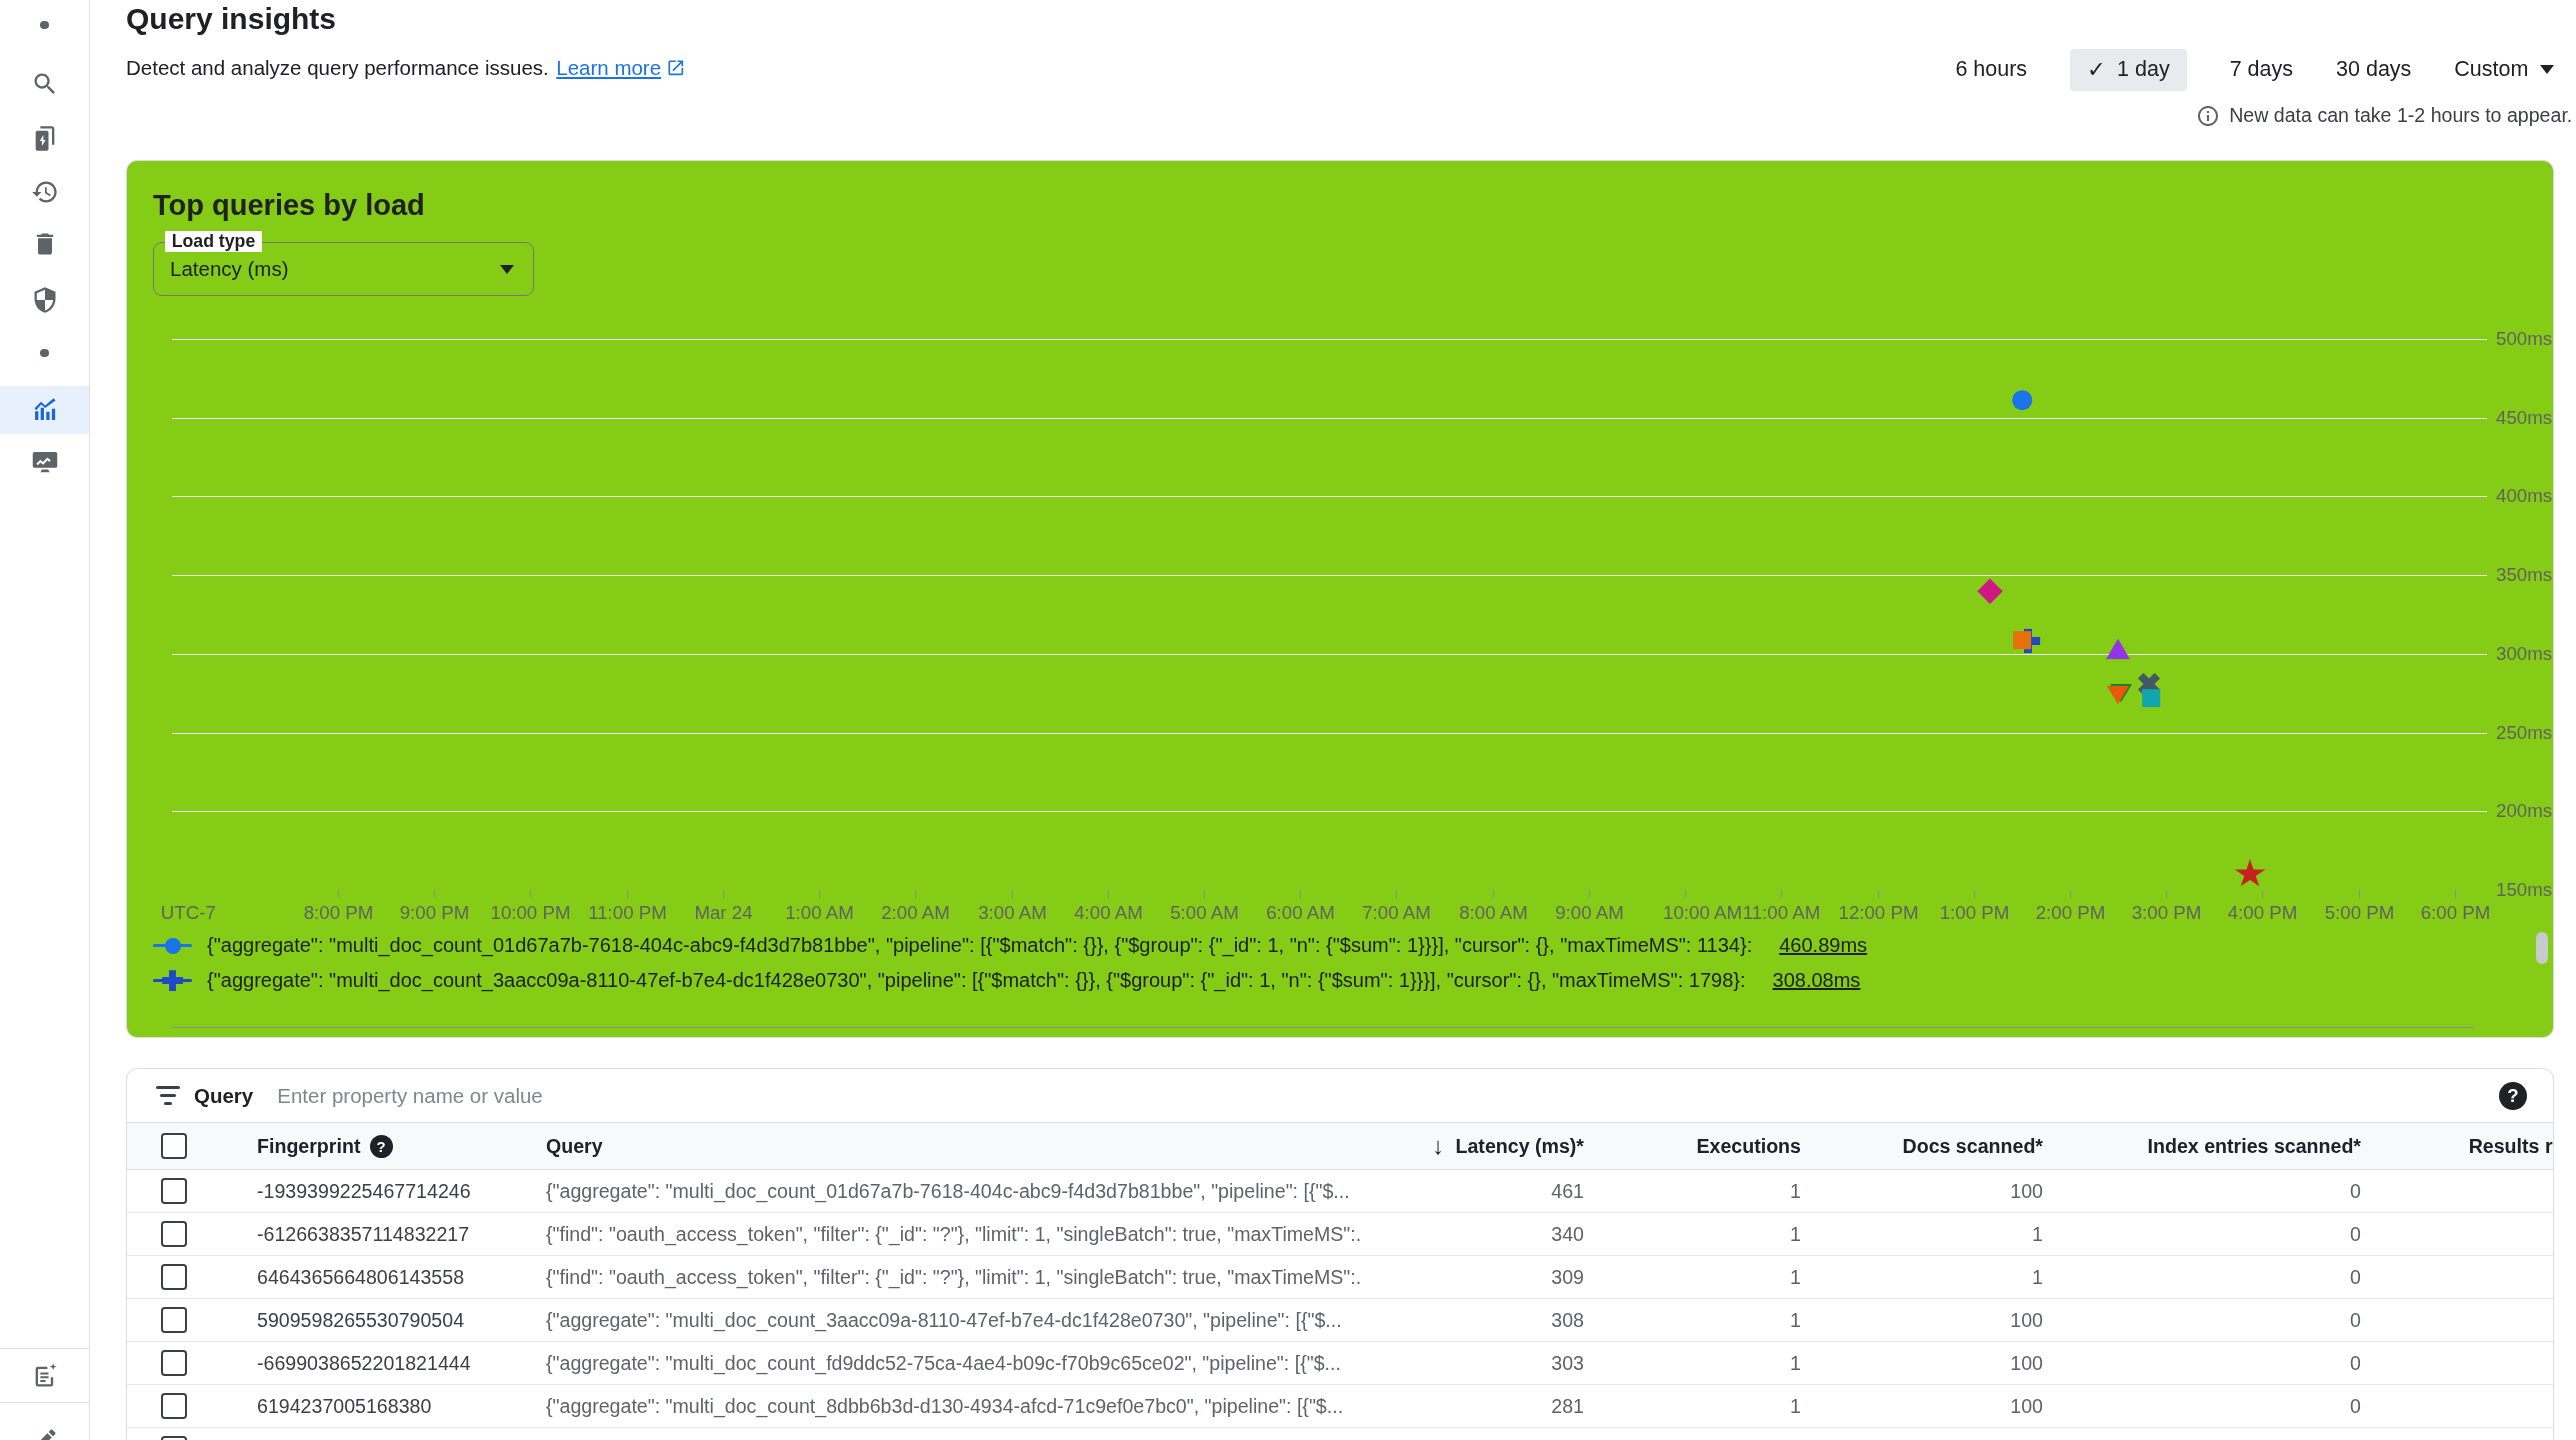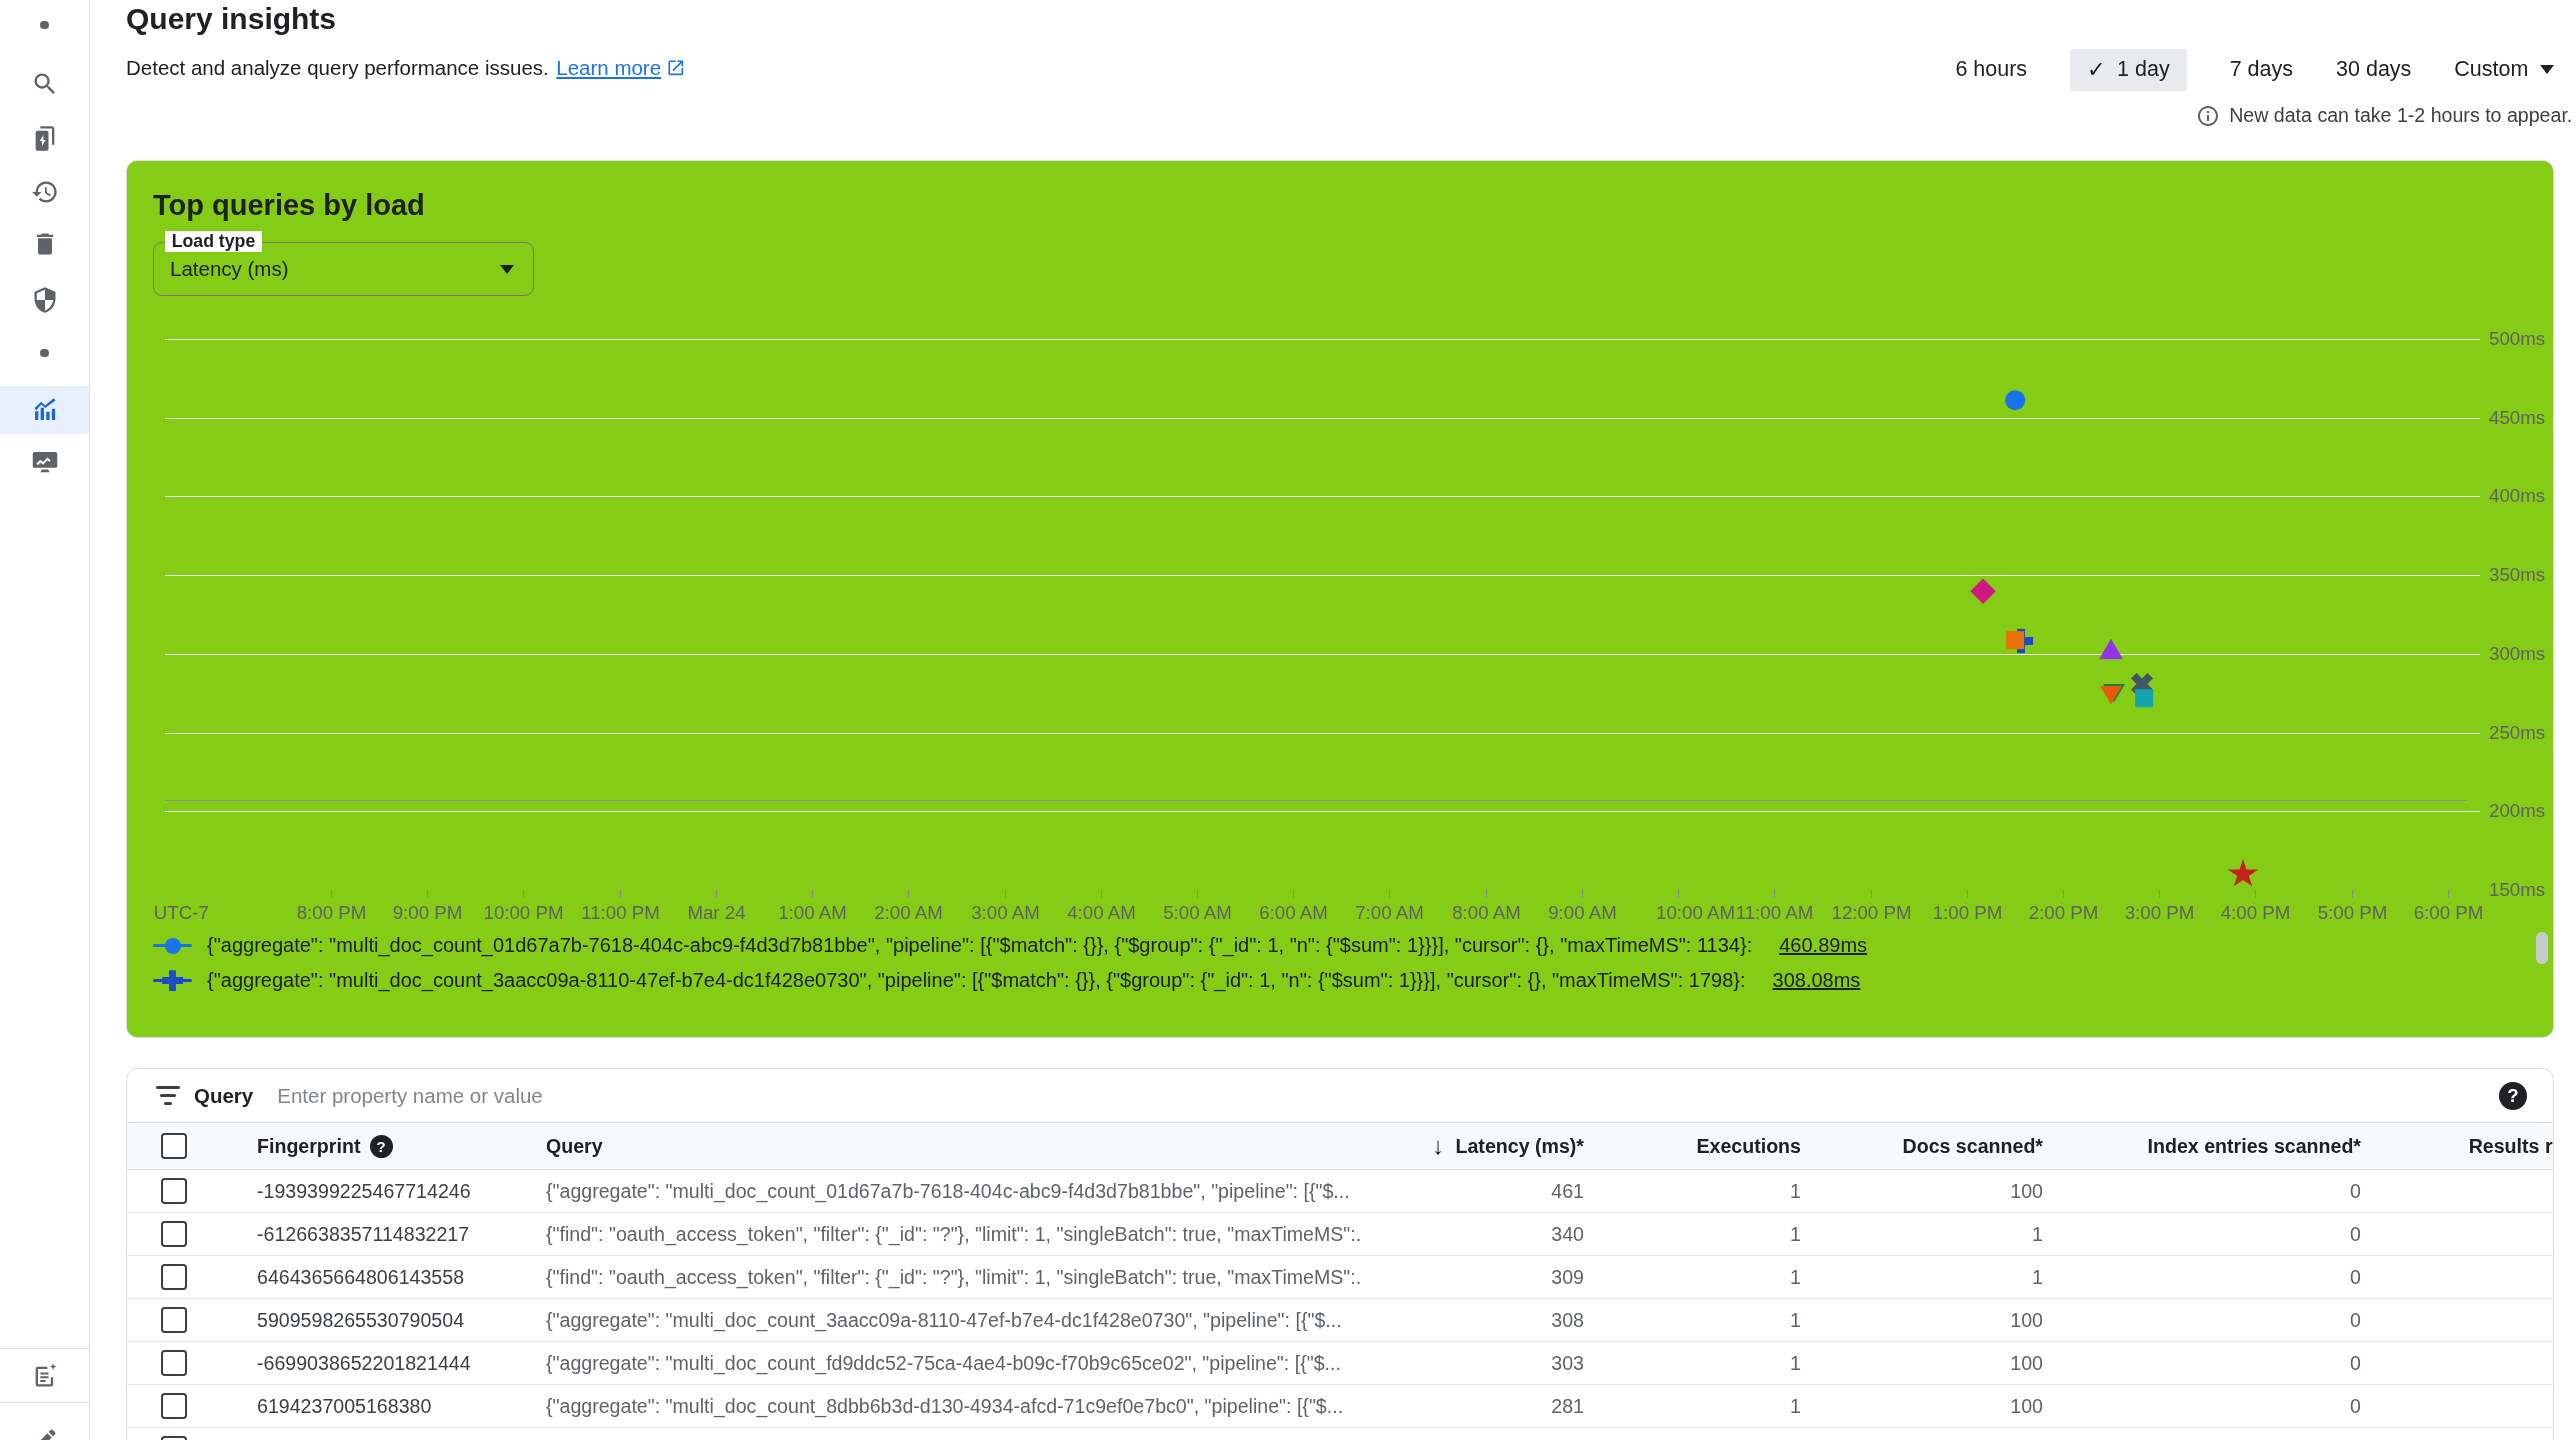--- a/index.html
+++ b/index.html
@@ -35,21 +35,21 @@
   #chart-card { position:absolute; left:126px; top:160px; width:2428px; height:878px;
     border:0.9px solid #dadce0; border-radius:11.2px; background:#84cc16; }
   #chart-title { position:absolute; left:26px; top:28px; font-size:29px; font-weight:700; }
   #load-select { position:absolute; left:26px; top:81px; width:381px; height:54px;
     border:0.9px solid #747775; border-radius:9px; cursor:pointer;padding-left:40px; }
   #load-label { position:absolute; top:-12px; left:11.2px; background:#fff; padding:0 6.5px;
     font-size:17.7px; font-weight:600; color:#202124; }
   #load-value { position:absolute; left:16px; top:0; line-height:52px; font-size:20.5px; }
   #load-caret { position:absolute; right:18.7px; top:22.4px; }
 
-  #plot { position:absolute; left:38px; top:178px; width:2302px; height:462px;
+  #plot { position:absolute; left:45px; top:178px; width:2302px; height:689px;
     border-bottom:0.9px solid #8a8f94; }
   .gridline { position:absolute; left:0; width:2315px; height:0.9px; background:#e9ebee; }
   .ylab { position:absolute; left:2324px; width:93px; font-size:18.7px; color:#616161;
     margin-top:-11.2px; line-height:22.4px; }
   .xtick { position:absolute; top:551px; width:0.9px; height:8.4px; background:#8a8f94; }
   .xlab { position:absolute; top:563px; width:131px; margin-left:-65px; text-align:center;
     font-size:18.7px; color:#616161; white-space:nowrap; }
   .xlab.first { margin-left:0; text-align:left; width:auto; }
   .pt { position:absolute; transform:translate(-50%,-50%); }
   .m-circle { border-radius:50%; }

